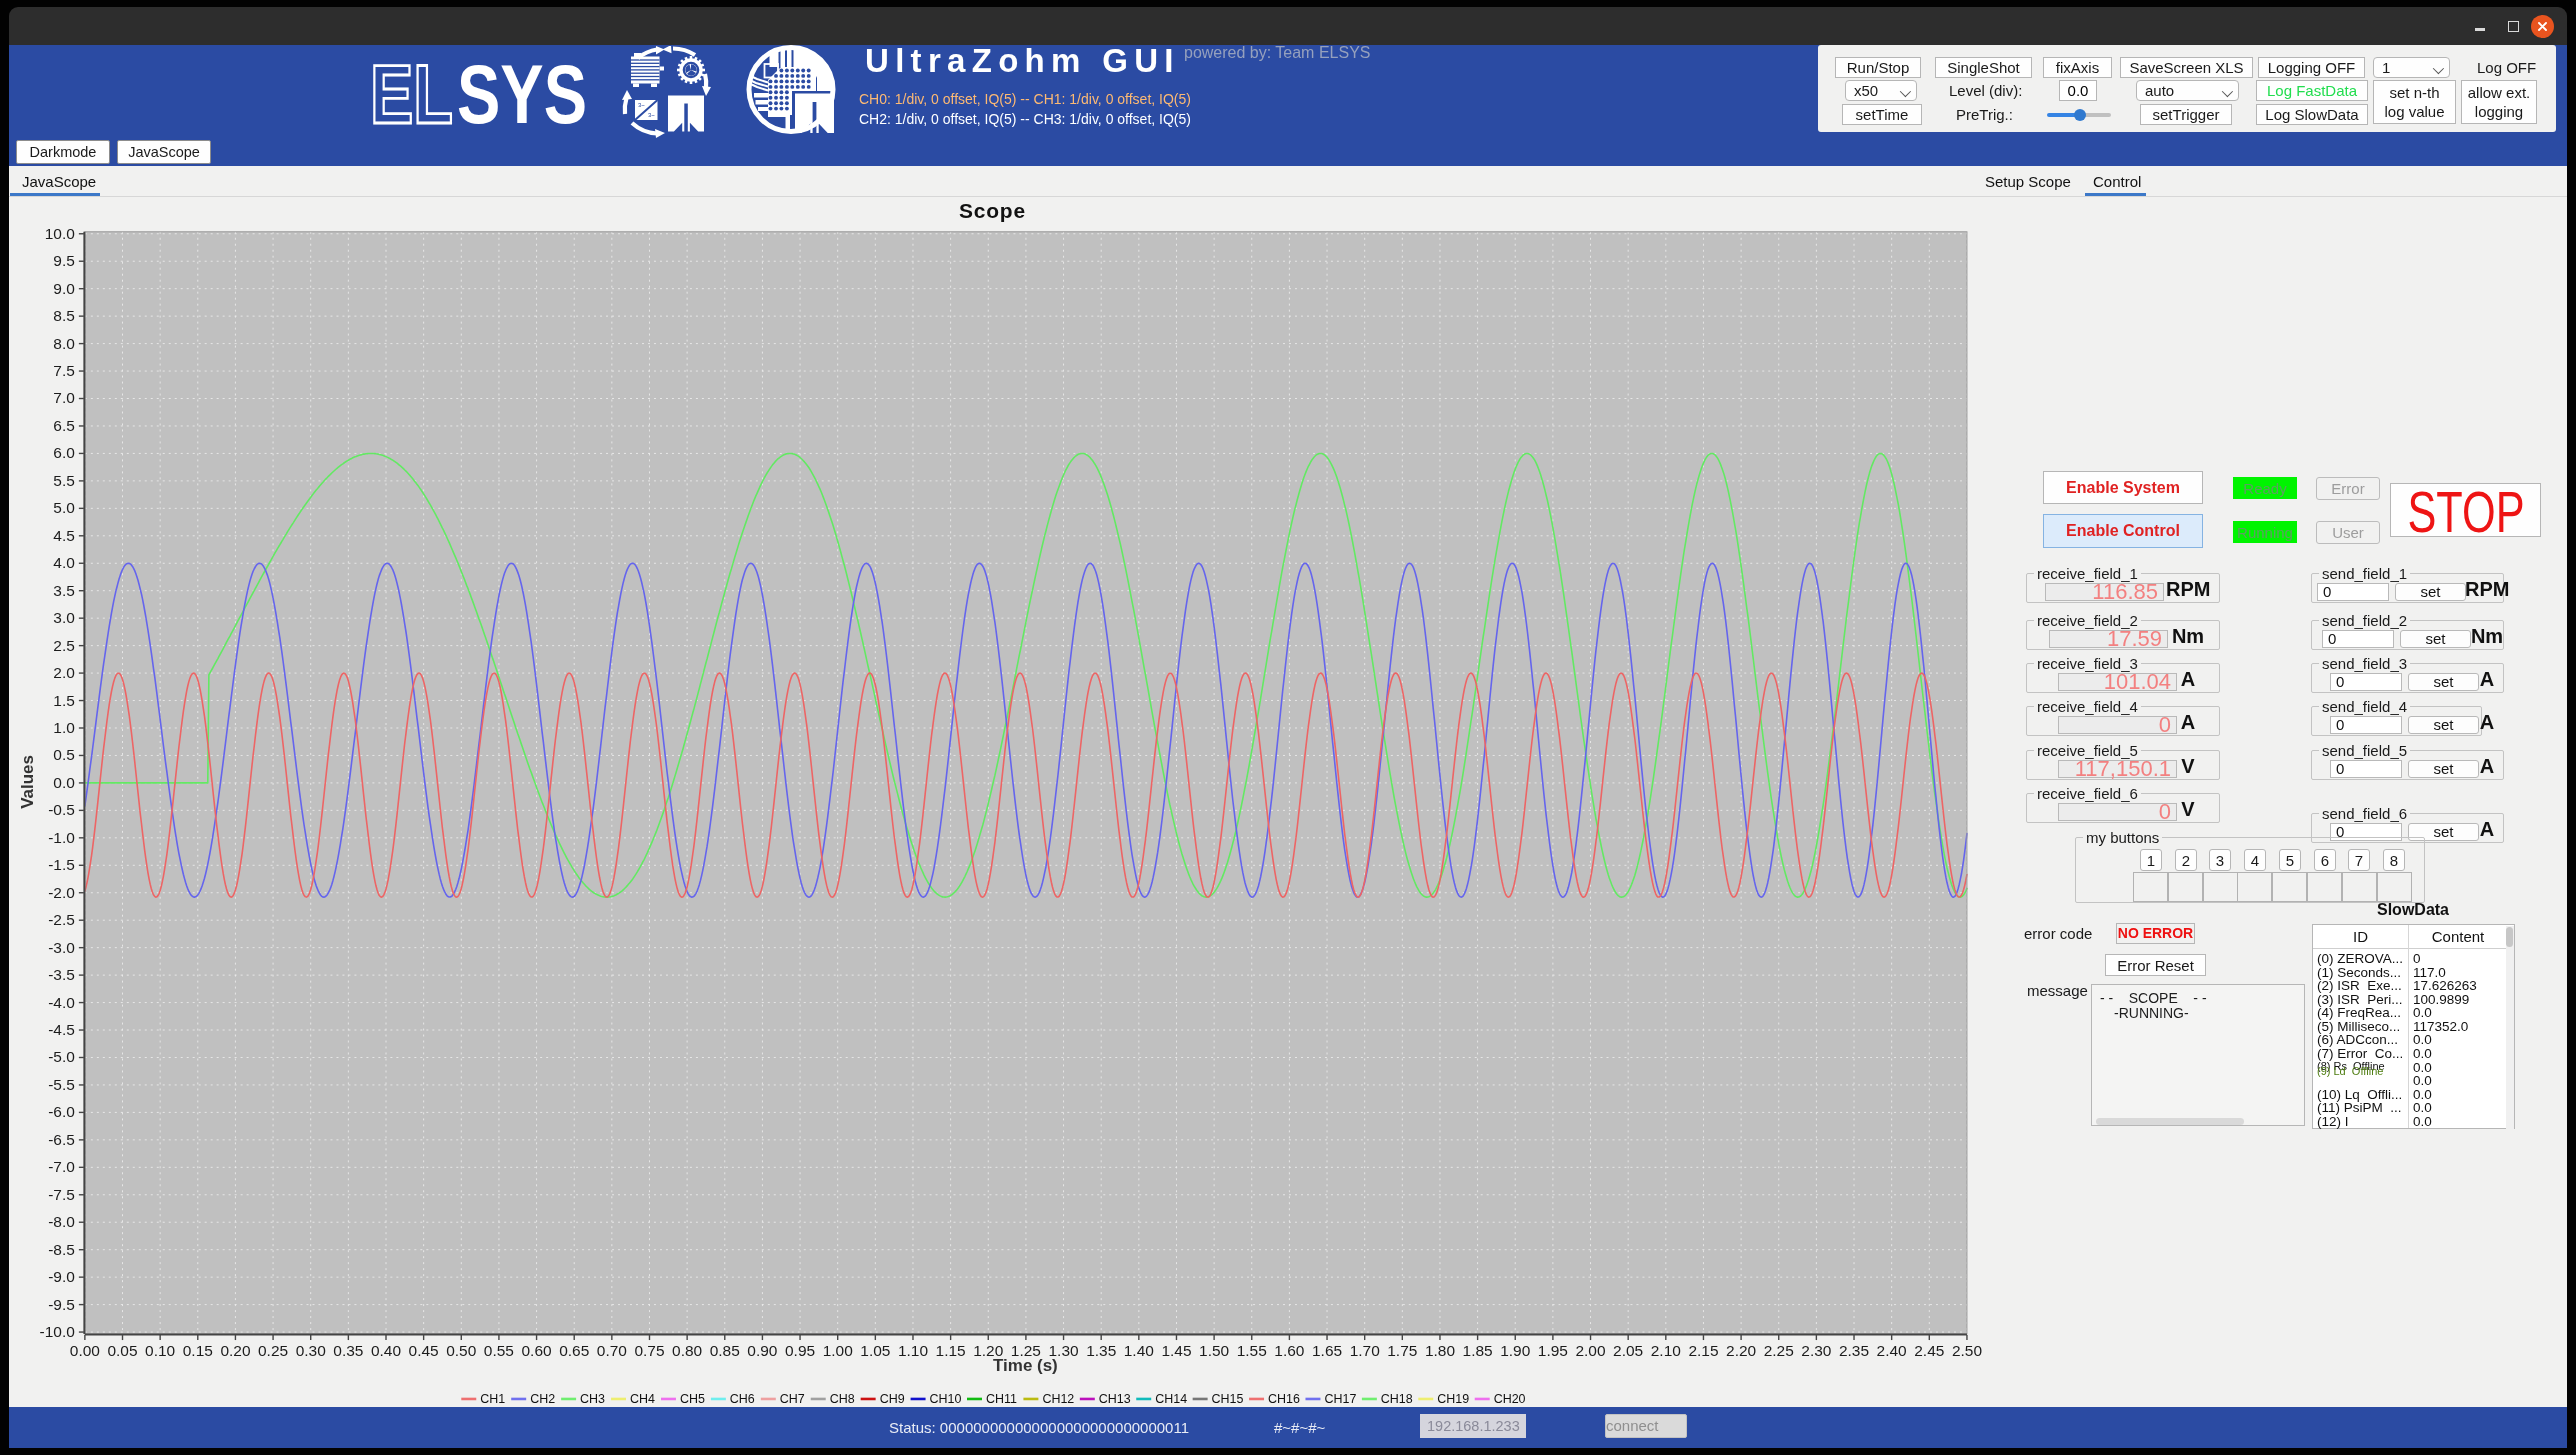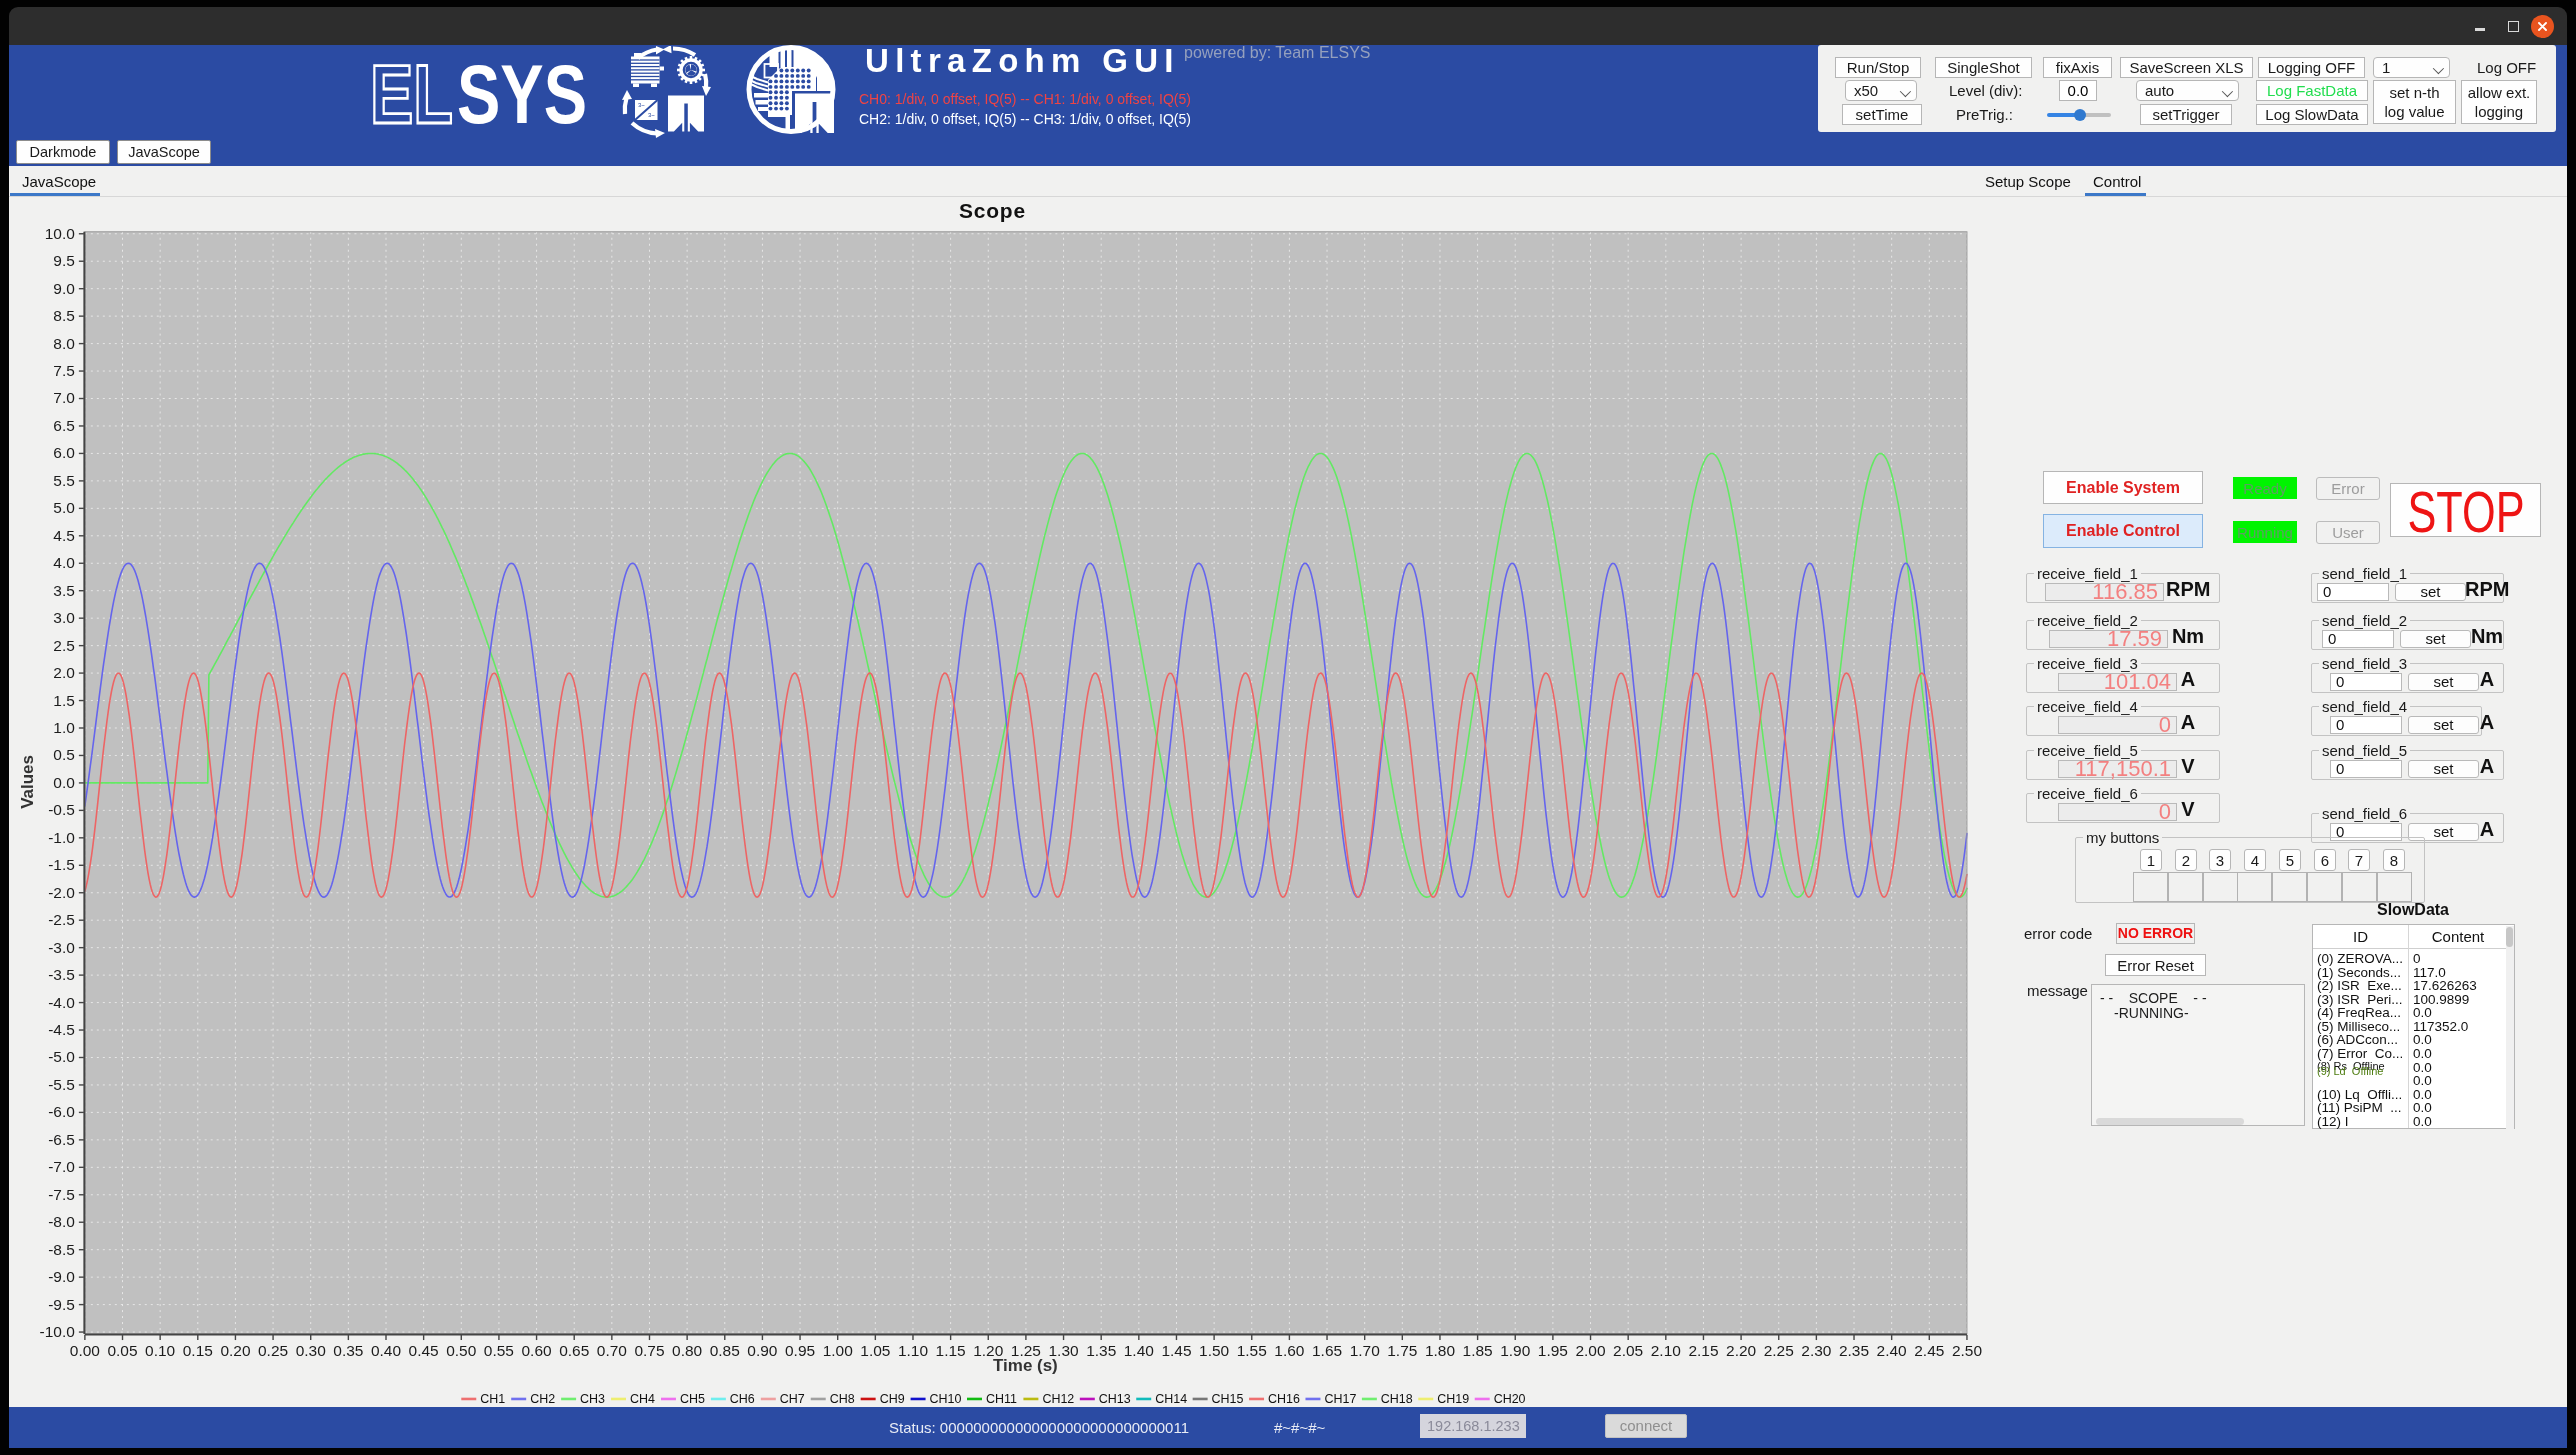--- a/index.html
+++ b/index.html
@@ -178,21 +178,21 @@
       <circle cx="29.5" cy="63.6" r="1.95"></circle>
       <circle cx="35.0" cy="63.6" r="1.95"></circle>
       <circle cx="40.4" cy="63.6" r="1.95"></circle>
       <circle cx="45.9" cy="63.6" r="1.95"></circle>
   </g>
   <path fill-rule="evenodd" d="M54 48.5 H93 V88 H54 Z M71.6 57 H75.4 V88 H71.6 Z M60.3 88 L69.3 78.4 L69.3 88 Z M77.7 78.4 L86.7 88 L77.7 88 Z" fill="#fff"></path>
 </svg>
 
 <div class="abs" style="left:865px; top:42px; font-size:33px; font-weight:bold; color:#fff; letter-spacing:6.3px;">UltraZohm GUI</div>
 <div class="abs" style="left:1184px; top:44px; font-size:16px; color:#95a0bd;">powered by: Team ELSYS</div>
-<div class="abs" style="left:859px; top:91px; font-size:14px; color:#ef4444;">CH0: 1/div, 0 offset, IQ(5) -- CH1: 1/div, 0 offset, IQ(5)</div>
+<div class="abs" style="left:859px; top:91px; font-size:14px; color:#fdba74;">CH0: 1/div, 0 offset, IQ(5) -- CH1: 1/div, 0 offset, IQ(5)</div>
 <div class="abs" style="left:859px; top:111px; font-size:14px; color:#fff;">CH2: 1/div, 0 offset, IQ(5) -- CH3: 1/div, 0 offset, IQ(5)</div>
 
 <div class="btn" style="left:16px; top:140px; width:94px; height:24px; border-radius:2px; border-color:#8c8c8c; font-size:14.5px;">Darkmode</div>
 <div class="btn" style="left:117px; top:140px; width:94px; height:24px; border-radius:2px; border-color:#8c8c8c; font-size:14.5px;">JavaScope</div>
 
 <div class="abs" style="left:1818px; top:45px; width:738px; height:87px; background:#f1f1f0; border-radius:3px;">
   <div class="btn" style="left:17px; top:12px; width:86px; height:21px;">Run/Stop</div>
   <div class="btn" style="left:117px; top:12px; width:97px; height:21px;">SingleShot</div>
   <div class="btn" style="left:225px; top:12px; width:69px; height:21px;">fixAxis</div>
   <div class="btn" style="left:302px; top:12px; width:133px; height:21px;">SaveScreen XLS</div>
@@ -710,14 +710,14 @@
   <div class="abs" style="left:4px; top:175px; font-size:13.5px; color:#111; white-space:nowrap;">(11) PsiPM&nbsp;&nbsp;...</div>
   <div class="abs" style="left:100px; top:175px; font-size:13.5px; color:#111;">0.0</div>
   <div class="abs" style="left:4px; top:189px; font-size:13.5px; color:#111; white-space:nowrap;">(12) I</div>
   <div class="abs" style="left:100px; top:189px; font-size:13.5px; color:#111;">0.0</div>
 </div>
 
 <div class="abs" style="left:9px; top:1407px; width:2558px; height:41px; background:#2b4ba3;"></div>
 <div class="abs" style="left:889px; top:1419px; font-size:15px; color:#e9ecf5;">Status: 000000000000000000000000000011</div>
 <div class="abs" style="left:1274px; top:1419px; font-size:15px; color:#e9ecf5;">#~#~#~</div>
 <div class="abs" style="left:1420px; top:1414px; width:106px; height:24px; background:#d5d5dd; font-size:14.5px; color:#8a8a99; padding-left:7px; line-height:24px;">192.168.1.233</div>
-<div class="abs" style="left:1605px; top:1414px; width:82px; height:24px; background:#dadada; border:1px solid #c2c2c2; border-radius:2px; font-size:15px; color:#8f8f8f; text-align:center; line-height:22px;">connect</div>
+<div class="abs" style="left:1605px; top:1414px; width:82px; height:24px; background:#dadada; border:1px solid #c2c2c2; border-radius:2px; font-size:15px; color:#8f8f8f; text-align:left; line-height:22px;">connect</div>
 
 
 </body></html>

